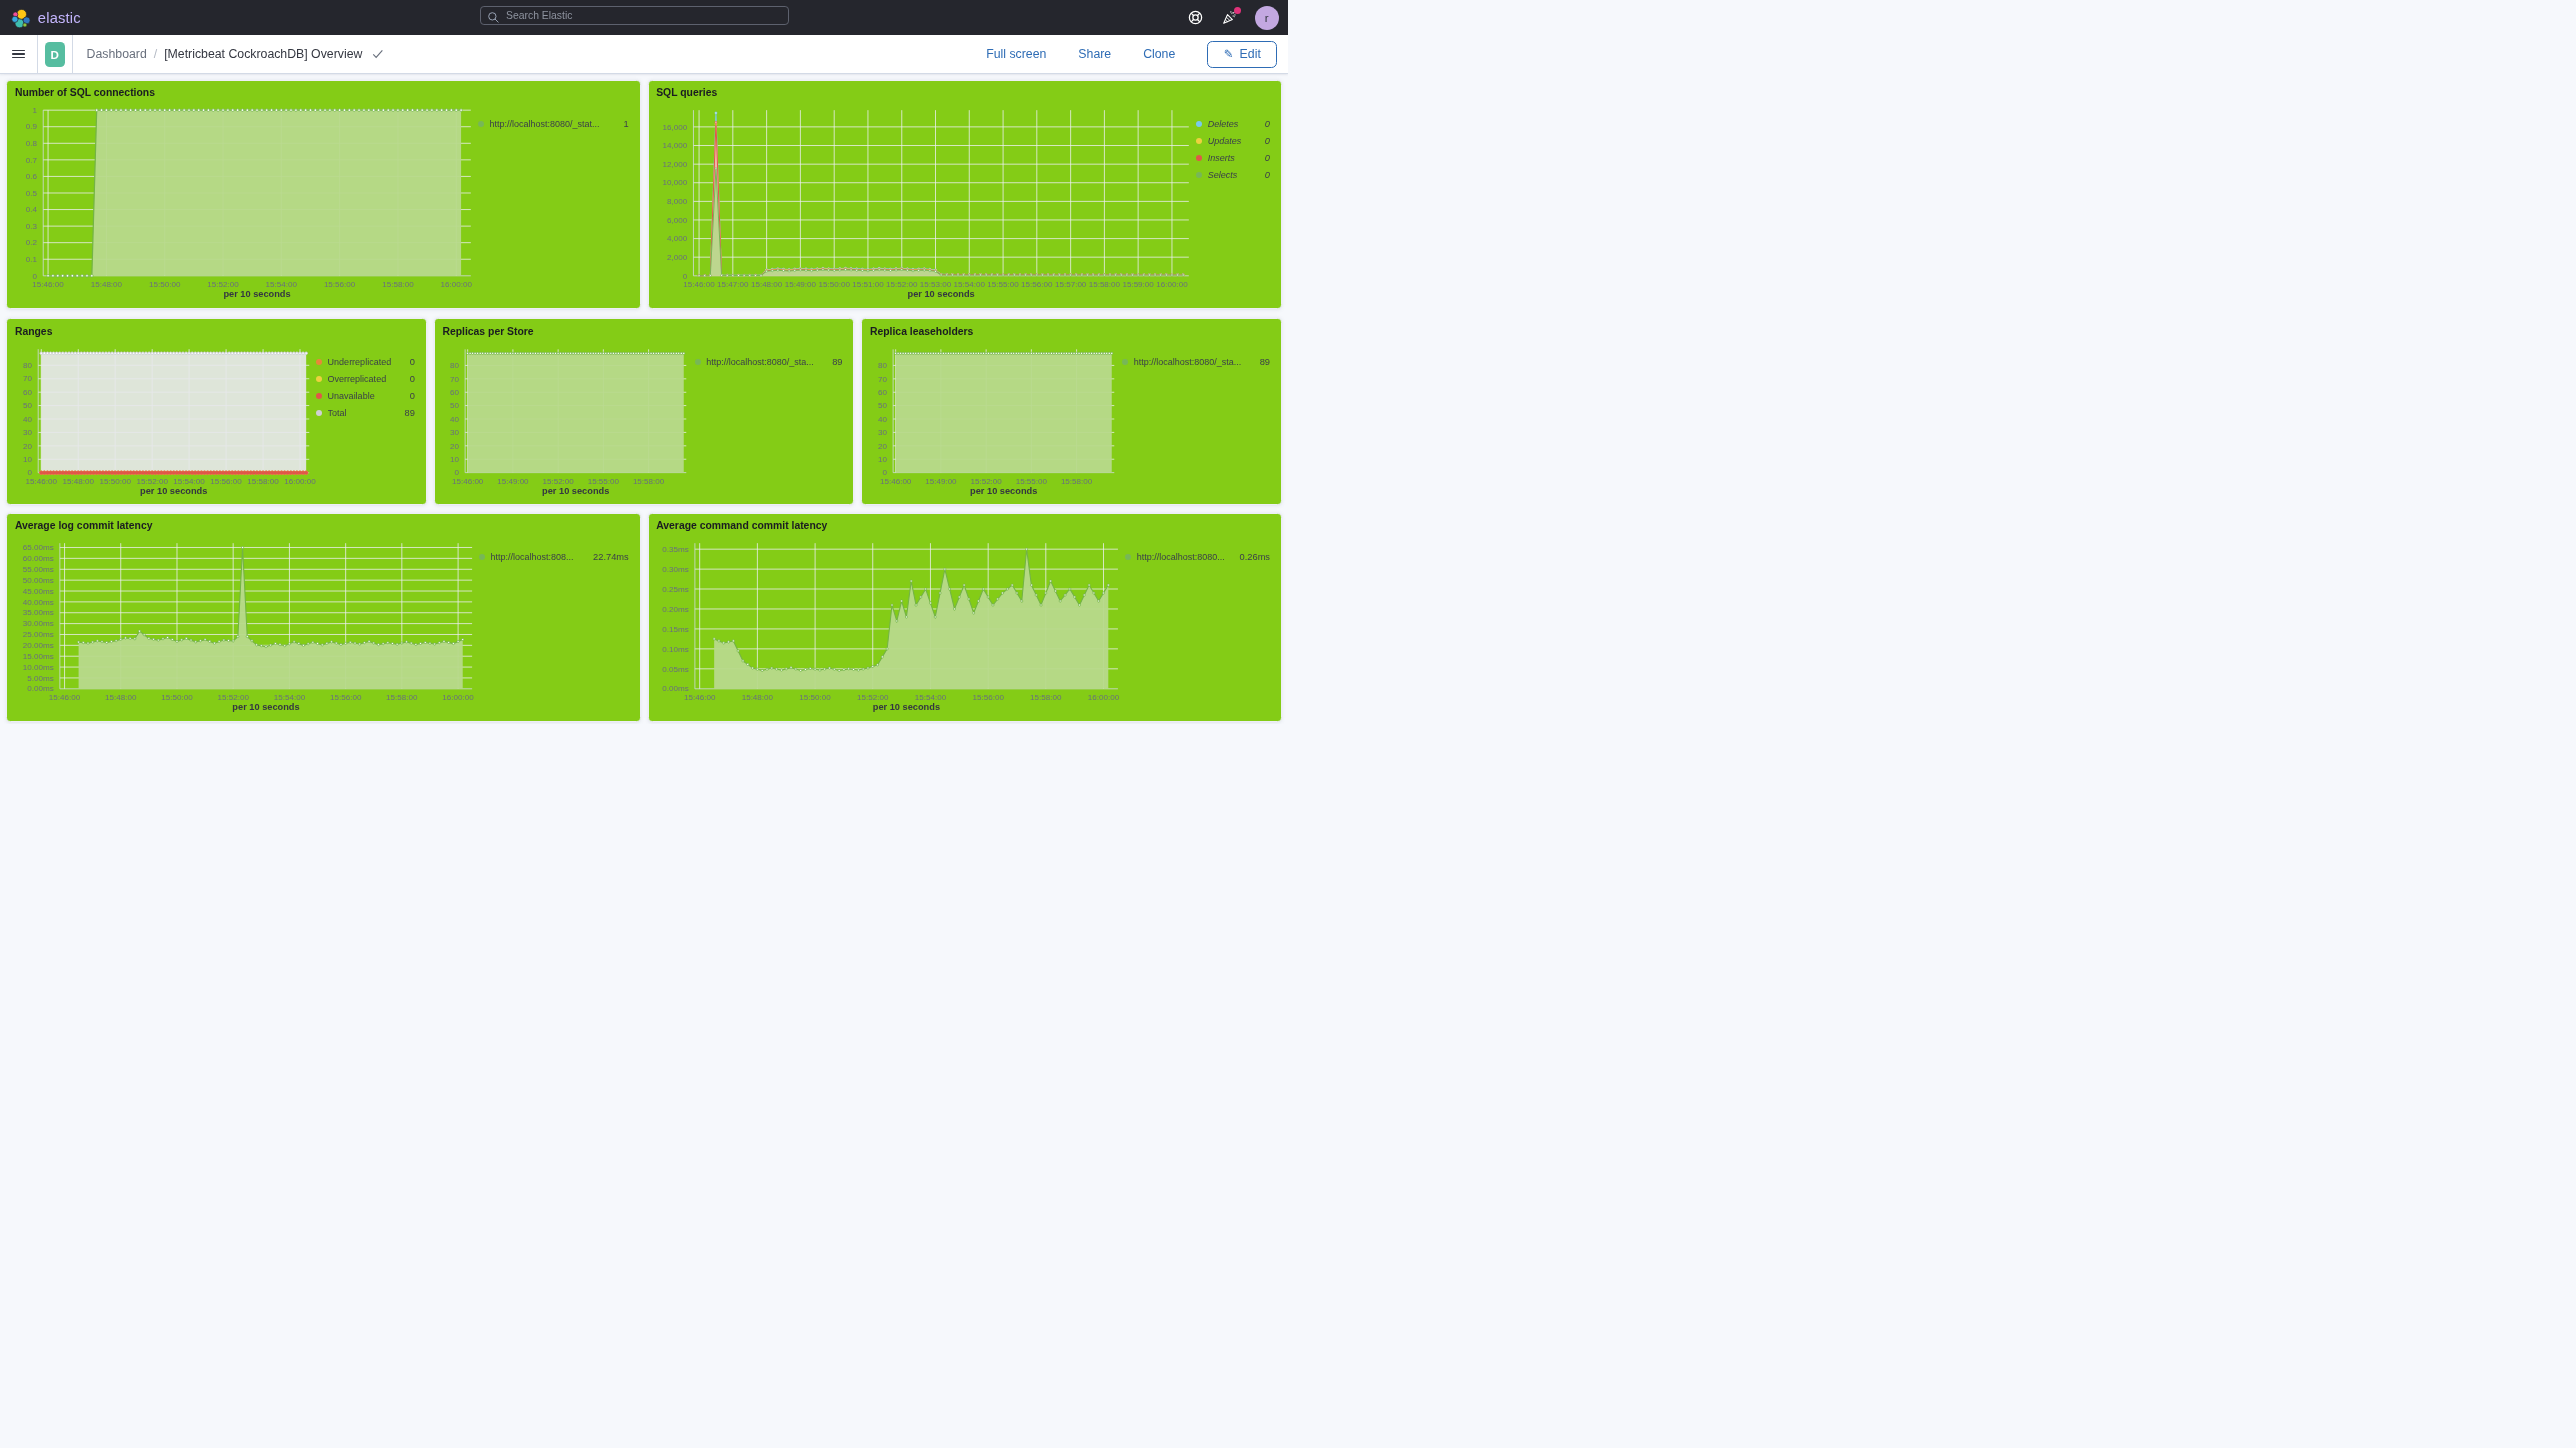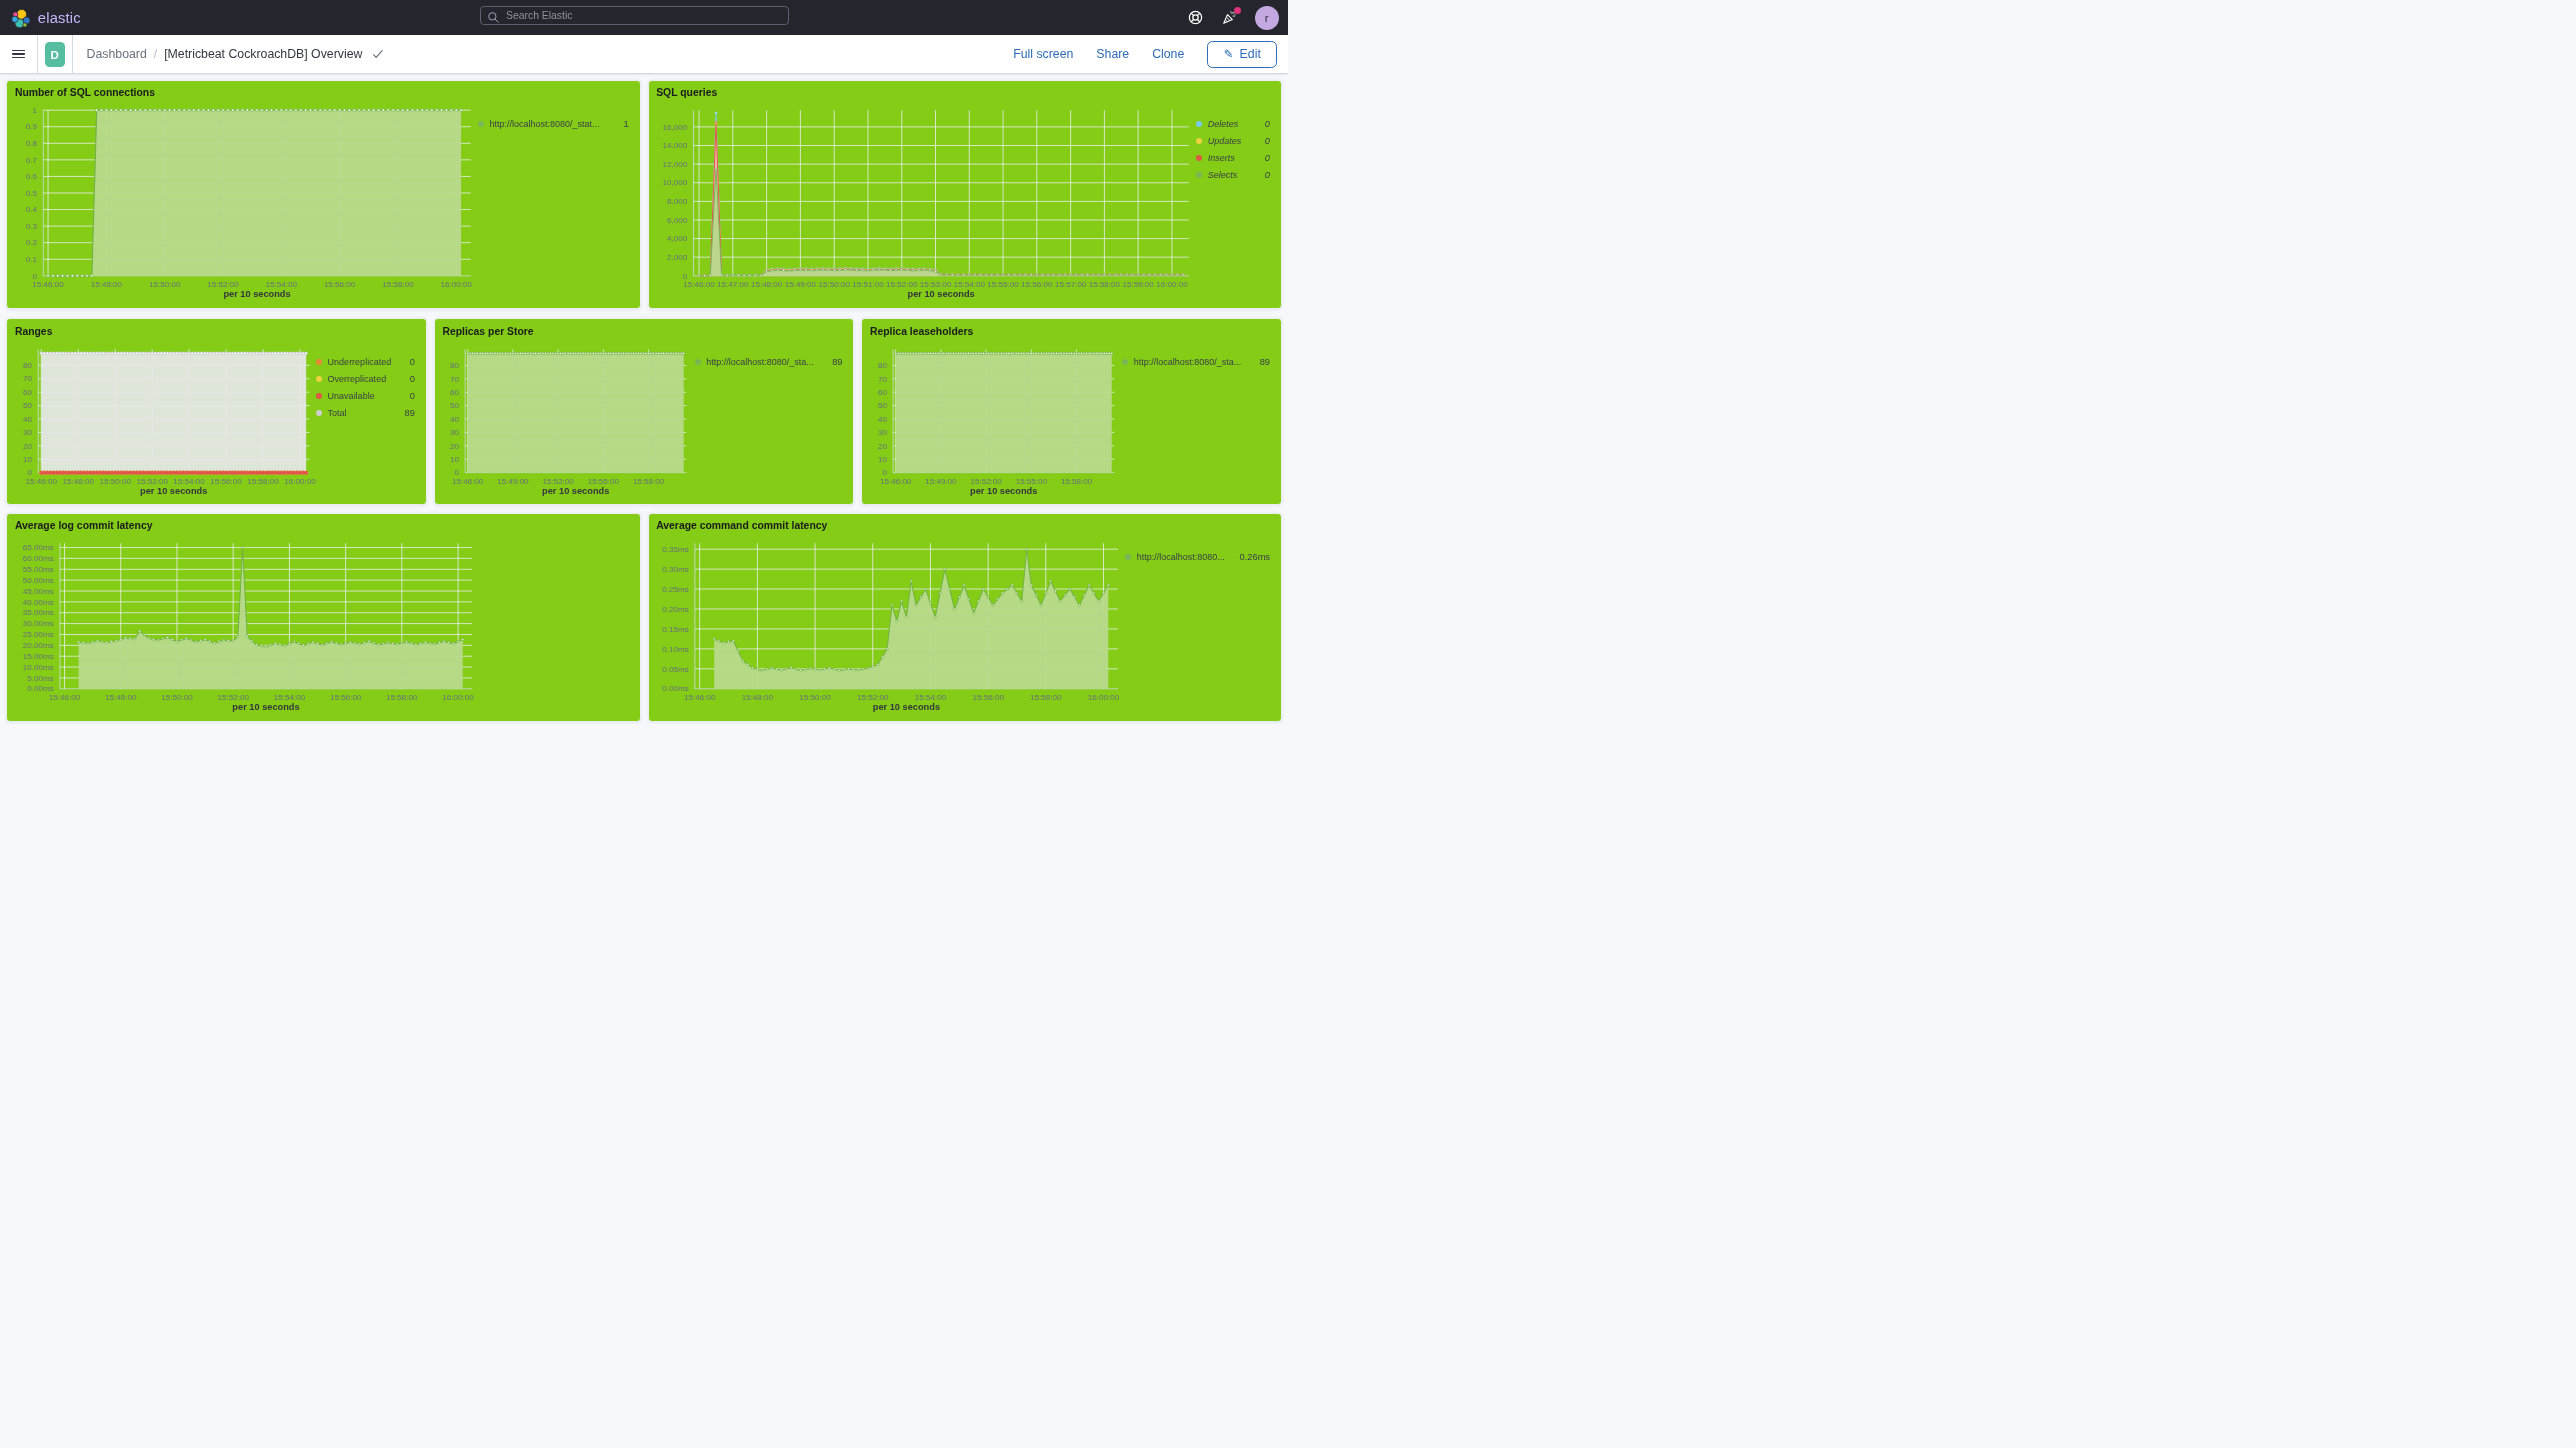--- a/index.html
+++ b/index.html
@@ -30,21 +30,21 @@
   .hamburger .bars div { width:13px; height:1.5px; background:#343741; margin:1.9px 0; border-radius:0.8px; }
   .vdiv { width:0.8px; background:#d3dae6; }
   .badge-cell { width:34px; justify-content:center; }
   .app-badge { width:20px; height:25px; border-radius:4.6px; background:#56bda0; color:#fff;
     font-size:11.6px; font-weight:700; display:flex; align-items:center; justify-content:center; }
   .crumbs { padding-left:14px; font-size:12.3px; display:flex; align-items:center; gap:7px; }
   .crumb-root { color:#69707d; cursor:pointer; }
   .crumb-sep { color:#b4bac4; }
   .crumb-title { color:#343741; font-weight:500; }
   .check-icon { margin-left:3.1px; display:flex; align-items:center; }
-  .nav-actions { margin-left:auto; display:flex; align-items:center; gap:23px; padding-right:10.8px; }
+  .nav-actions { margin-left:auto; display:flex; align-items:center; gap:32px; padding-right:10.8px; }
   .nav-link { color:#2e6cb5; font-size:12.3px; font-weight:500; cursor:pointer; }
   .edit-btn { display:flex; align-items:center; gap:6.2px; background:#fff; color:#2e6cb5;
     border:1.2px solid #2e6cb5; border-radius:5.4px; height:27px; padding:0 15.4px;
     font-size:12.3px; font-weight:500; font-family:inherit; cursor:pointer; }
   .pencil { font-size:11.6px; }
 
   
   .dash { padding:3.1px 6.2px 0 6.2px; }
   .row { display:grid; column-gap:7px; }
   .row1 { grid-template-columns:1fr 1fr; height:229px; margin-top:3.1px; }
@@ -1559,20 +1559,27 @@
               <circle cx="544.4" cy="138.9" r="1.4" fill="#fff" stroke="#73b445" stroke-width="1"></circle>
               <circle cx="550.4" cy="137.2" r="1.4" fill="#fff" stroke="#73b445" stroke-width="1"></circle>
               <circle cx="556.5" cy="135.5" r="1.4" fill="#fff" stroke="#73b445" stroke-width="1"></circle>
               <circle cx="562.6" cy="136.9" r="1.4" fill="#fff" stroke="#73b445" stroke-width="1"></circle>
               <circle cx="568.7" cy="138.3" r="1.4" fill="#fff" stroke="#73b445" stroke-width="1"></circle>
               <circle cx="574.8" cy="135.6" r="1.4" fill="#fff" stroke="#73b445" stroke-width="1"></circle>
               <circle cx="580.8" cy="133.0" r="1.4" fill="#fff" stroke="#73b445" stroke-width="1"></circle>
               <text class="xlabel" x="325.5" y="225" text-anchor="middle">per 10 seconds</text>
             </svg>
           </div>
+        <div class="legend" style="width: 153px;">
+            <div class="leg-item">
+              <span class="leg-dot" style="background: rgb(119, 183, 87);"></span>
+              <span class="leg-label">http://localhost:808...</span>
+              <span class="leg-val">22.74ms</span>
+            </div>
+          </div>
       </div>
     </div>
     <div class="panel">
       <div class="panel-title">Average command commit latency</div>
       <div class="panel-body">
         <div class="chart">
             <svg width="470" height="178" viewBox="0 0 609 231">
               <line x1="50" y1="197.0" x2="599" y2="197.0" stroke="#d3dae6" stroke-width="1"></line>
               <text class="tick" x="42" y="200.5" text-anchor="end">0.00ms</text>
               <line x1="50" y1="171.1" x2="599" y2="171.1" stroke="#eef0f4" stroke-width="1"></line>

